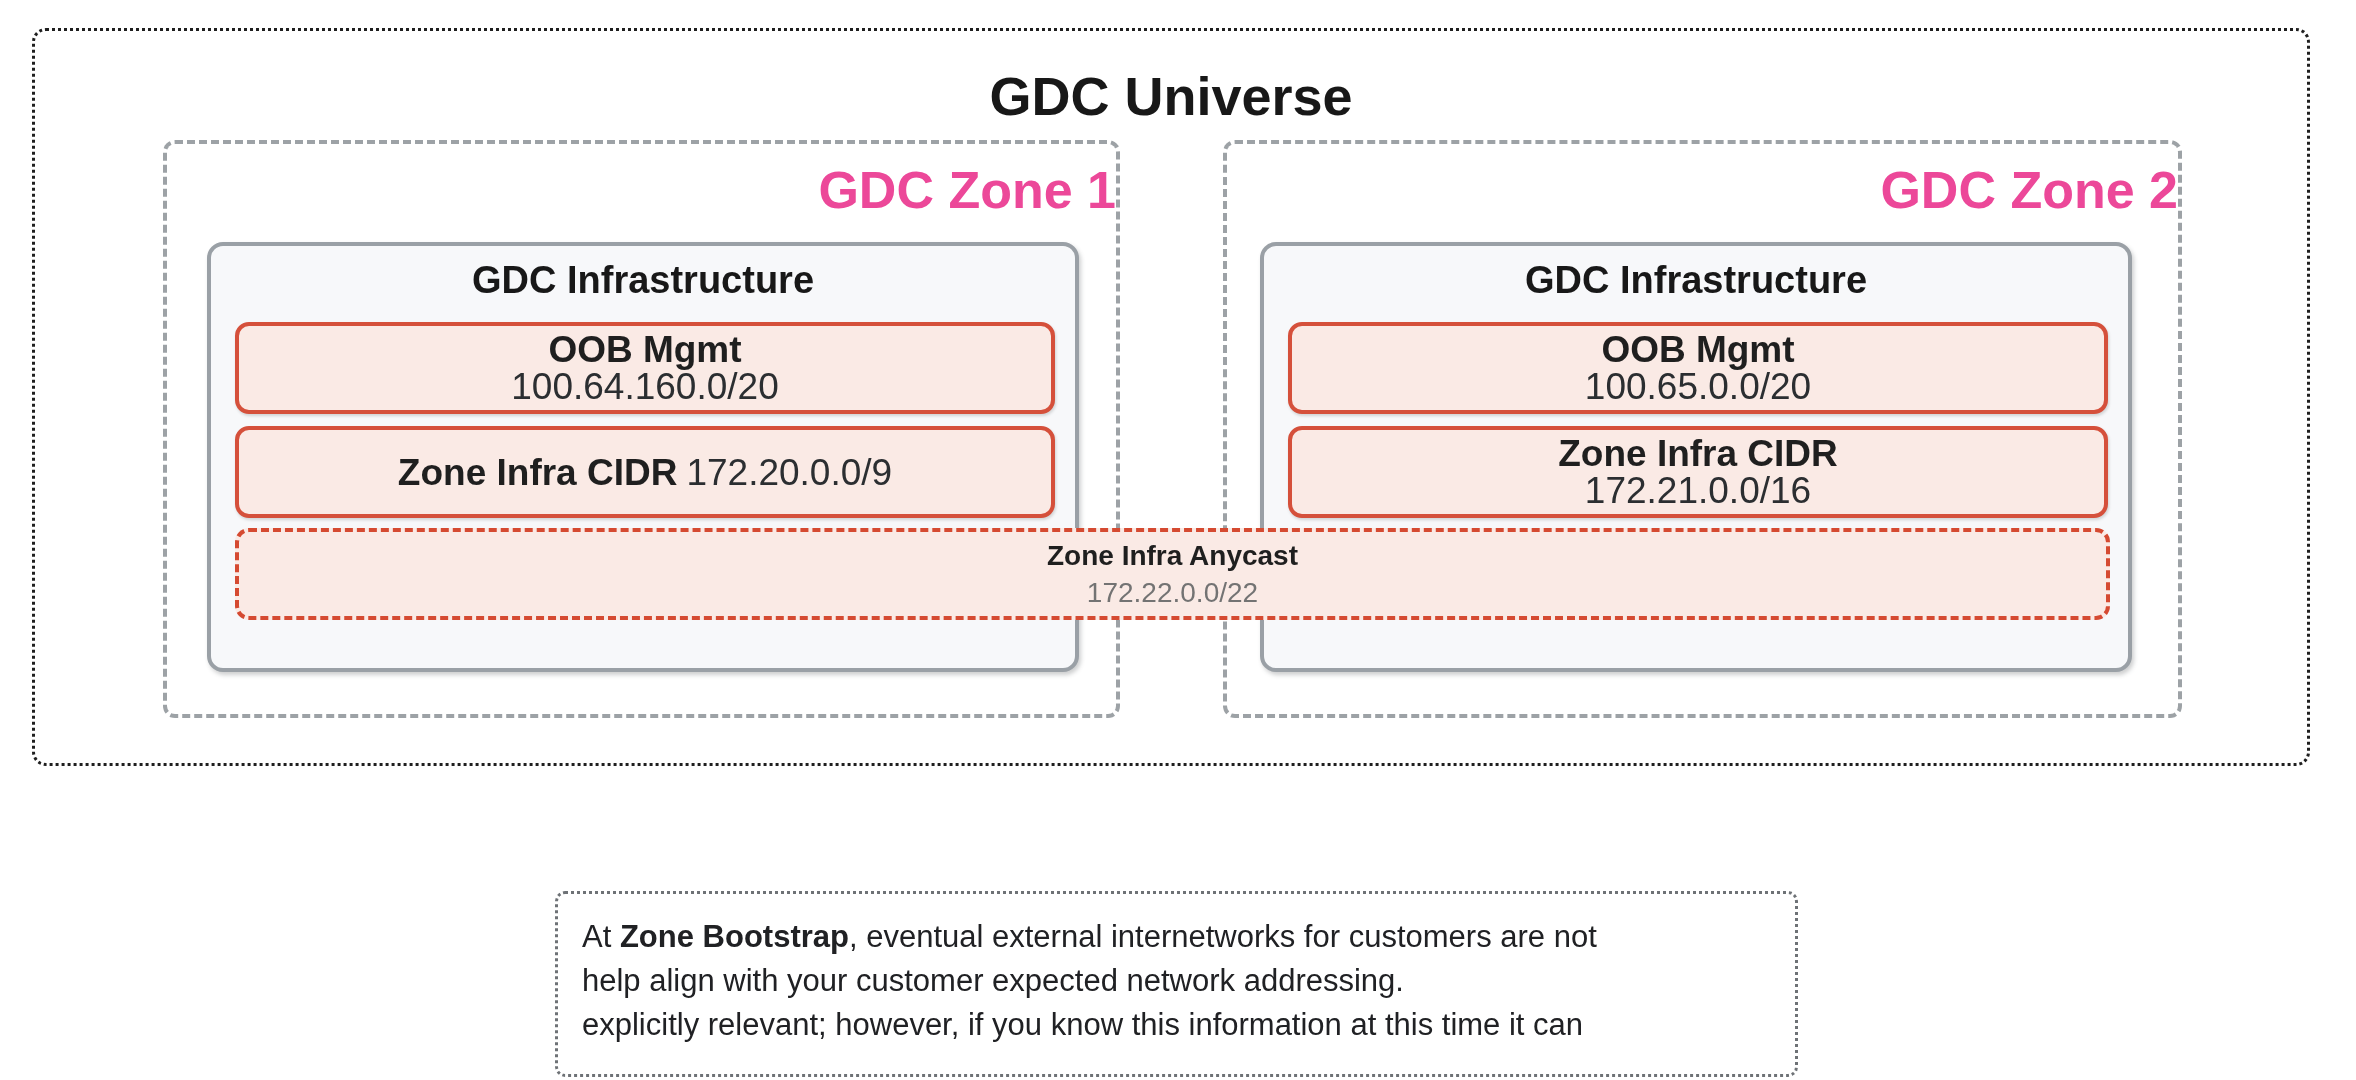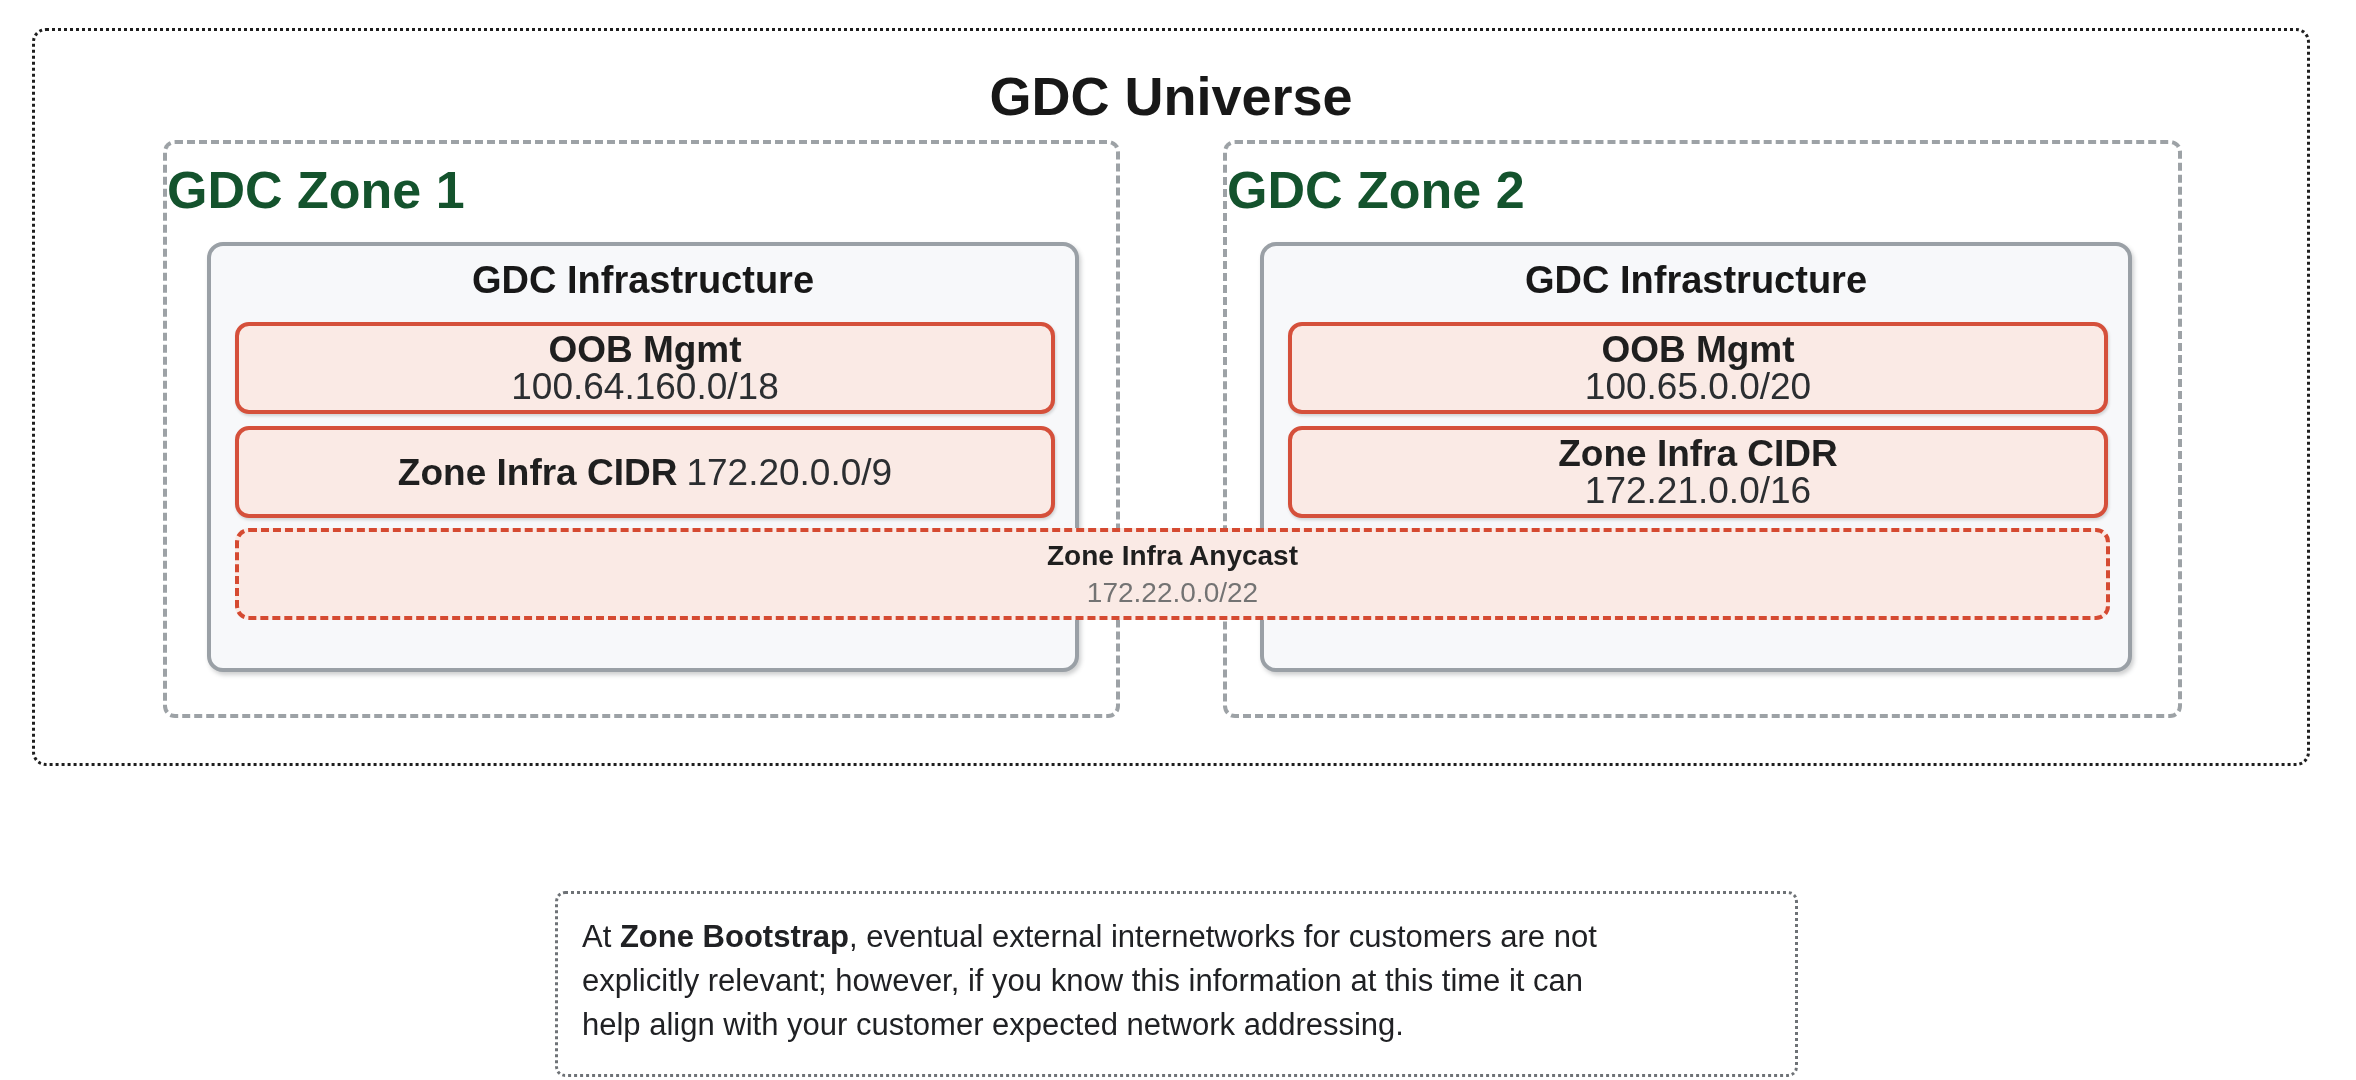--- a/index.html
+++ b/index.html
@@ -31,22 +31,22 @@
   
   .zone-box {
     top: 140px; height: 578px;
     border: 4px dashed #9da2a6;
     border-radius: 12px;
   }
   .zone-box.z1 { left: 163px; width: 957px; }
   .zone-box.z2 { left: 1223px; width: 959px; }
   .zone-title {
     margin-top: 16px;
-    text-align: left;
-    font-size: 52px; font-weight: 700; color: #14532d;
+    text-align: right;
+    font-size: 52px; font-weight: 700; color: #ec4899;
     line-height: 60px;
   }
 
   
   .infra-box {
     top: 242px; width: 872px; height: 430px;
     background: #f7f8fa;
     border: 4px solid #9aa0a6;
     border-radius: 16px;
     box-shadow: 2px 3px 4px rgba(60,64,67,0.25);
@@ -112,21 +112,21 @@
   <div class="abs universe-box"></div>
   <div class="abs universe-title">GDC Universe</div>
 
   <div class="abs zone-box z1">
     <div class="zone-title">GDC Zone 1</div>
   </div>
   <div class="abs infra-box i1">
     <div class="infra-title">GDC Infrastructure</div>
     <div class="abs red-box row1">
       <span class="lbl">OOB Mgmt</span>
-      <span class="val">100.64.160.0/18</span>
+      <span class="val">100.64.160.0/20</span>
     </div>
     <div class="abs red-box row2">
       <span class="inline-pair">
         <span class="lbl">Zone Infra CIDR</span>
         <span class="val">172.20.0.0/9</span>
       </span>
     </div>
   </div>
 
   <div class="abs zone-box z2">
@@ -146,17 +146,17 @@
 
   <div class="abs anycast-box">
     <span class="lbl">Zone Infra Anycast</span>
     <span class="val">172.22.0.0/22</span>
   </div>
 
   <div class="abs note-box">
     <div class="note-line">
       <span>At </span><span class="b">Zone Bootstrap</span><span>, eventual external internetworks for customers are not</span>
     </div>
+    <div class="note-line">help align with your customer expected network addressing.</div>
     <div class="note-line">explicitly relevant; however, if you know this information at this time it can</div>
-    <div class="note-line">help align with your customer expected network addressing.</div>
   </div>
 
 </div>
 
 </body></html>

